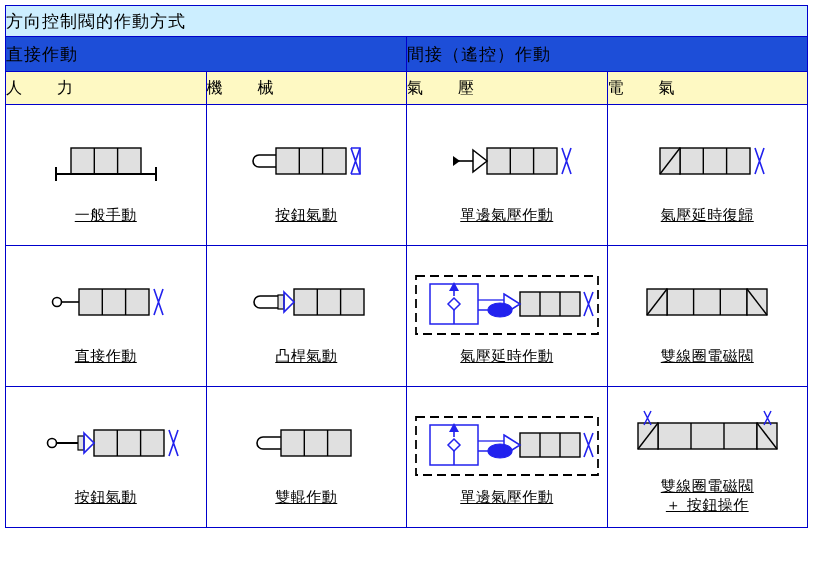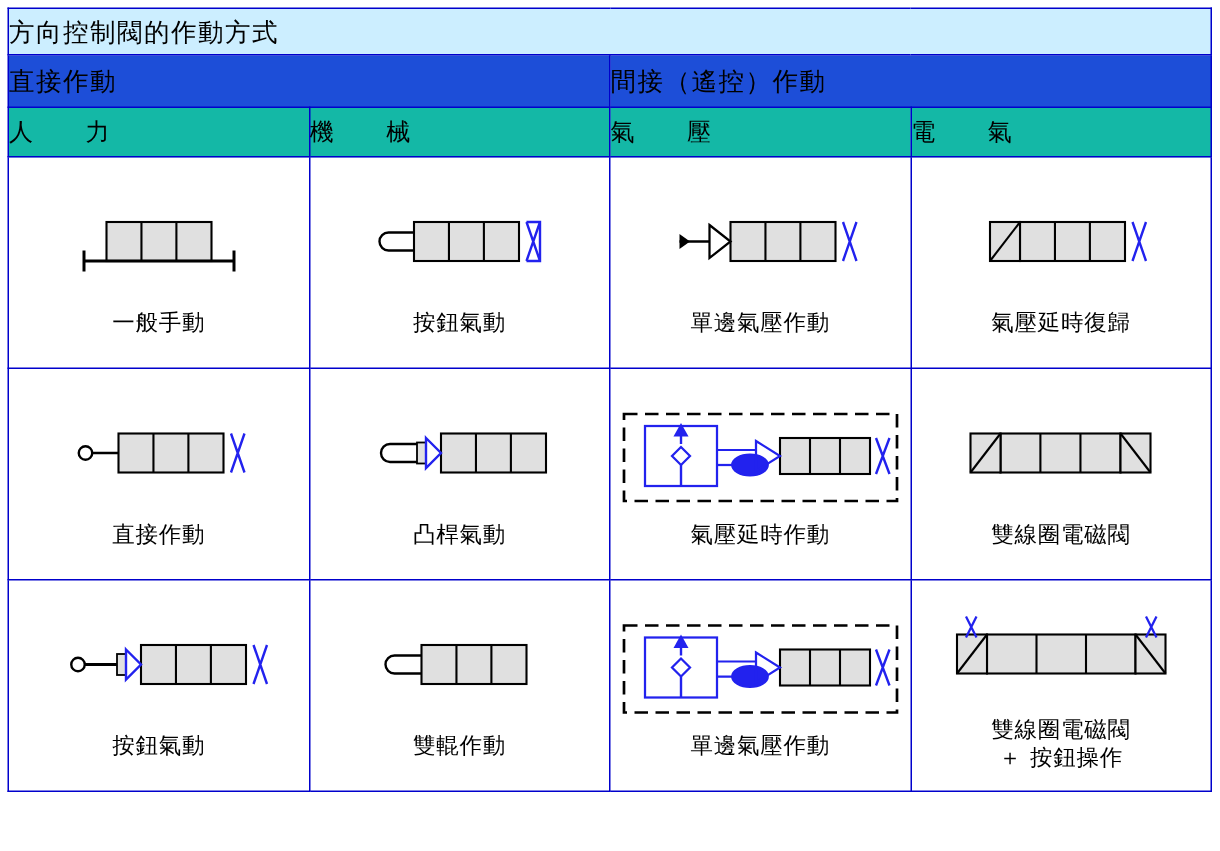--- a/index.html
+++ b/index.html
@@ -38,35 +38,36 @@
     letter-spacing: 1px;
   }
   .hdr-group {
     background: #1d4ed8;
     height: 34px;
     font-size: 17px;
     letter-spacing: 1px;
     font-family: Liberation Mono, monospace;
   }
   .hdr-col {
-    background: #14b8a6;
+    background: #fef9c3;
     height: 32px;
     font-size: 16px;
     letter-spacing: 1px;
   }
   .cell {
     height: 140px;
     background: #ffffff;
   }
   .cell-inner {
     display: flex;
     flex-direction: column;
     align-items: center;
     justify-content: center;
     height: 100%;
+    text-decoration: underline;
   }
   .sym {
     height: 78px;
     display: flex;
     align-items: center;
     justify-content: center;
   }
   .cap {
     font-size: 15px;
     line-height: 1.25;

